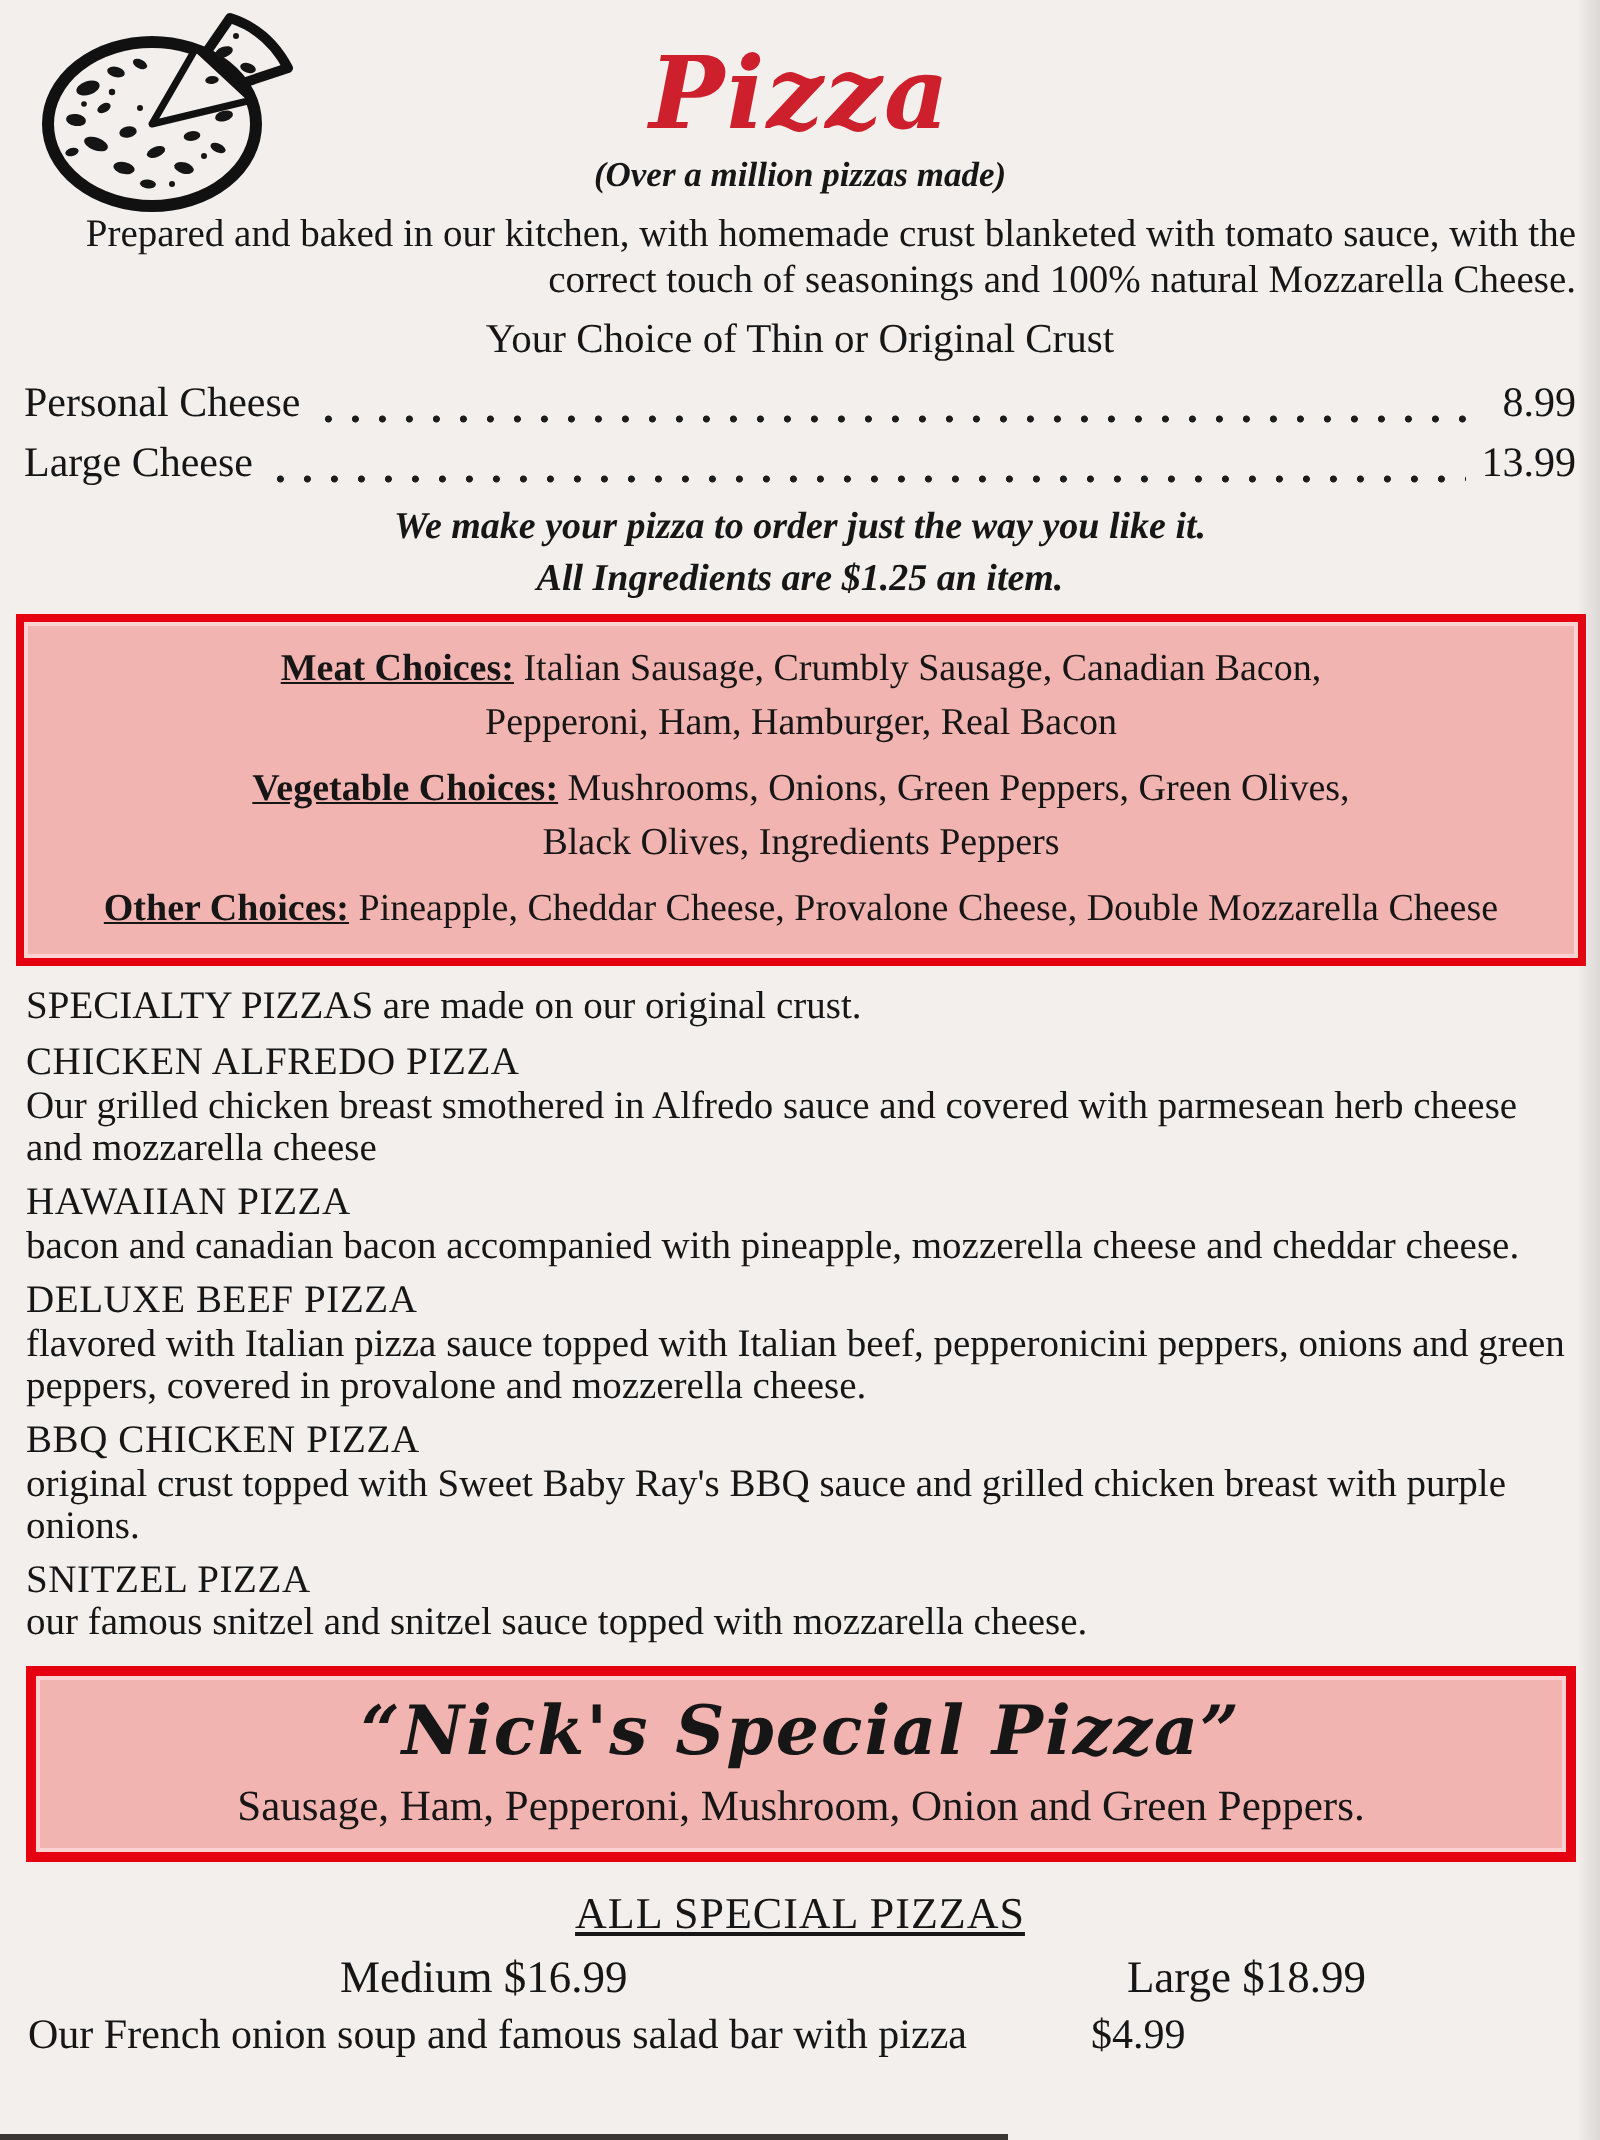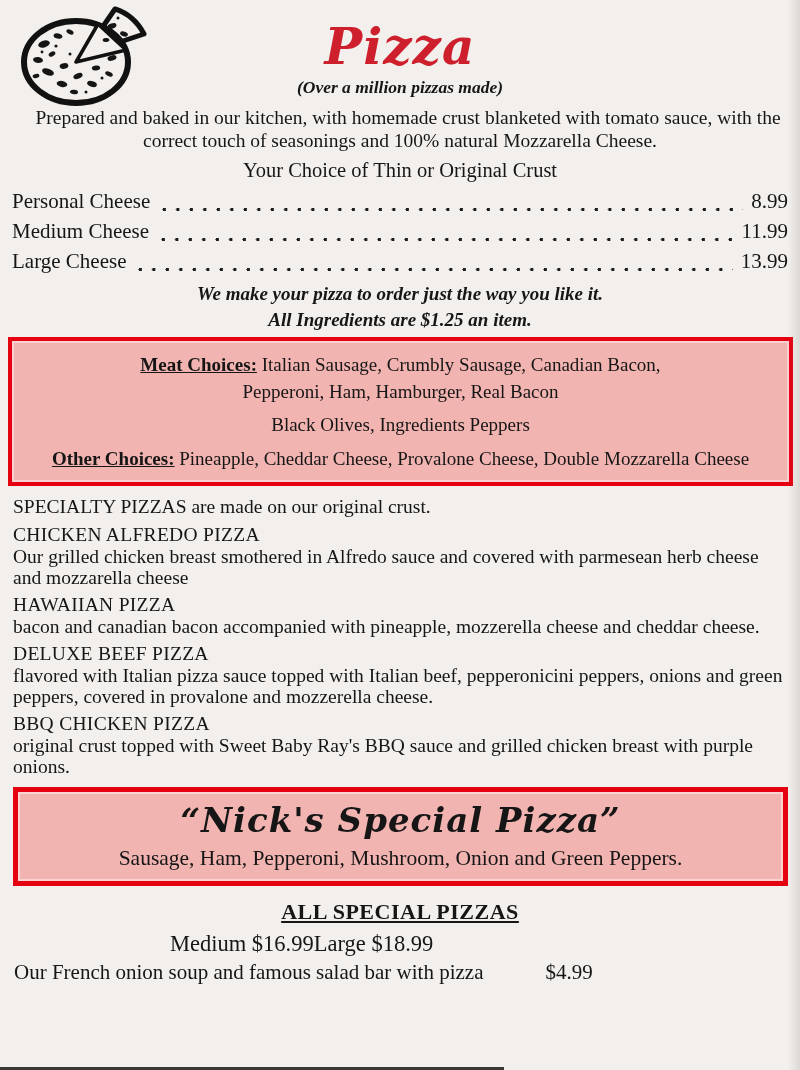--- a/index.html
+++ b/index.html
@@ -23,21 +23,21 @@
   
   .header{position:relative;padding-top:22px;text-align:center;}
   .logo{position:absolute;left:12px;top:4px;width:152px;height:104px;}
   .title{
     font-family:"DejaVu Serif", serif;
     font-style:italic;font-weight:bold;
     font-size:50px;line-height:1;
     color:#ce1f2d;letter-spacing:1px;
   }
   .subtitle{margin-top:5px;font-size:17.5px;font-weight:bold;font-style:italic;}
-  .intro{margin:8px 12px 0 12px;font-size:19.5px;line-height:1.18;text-align:center;text-indent:16px;}
+  .intro{margin:8px 12px 0 12px;font-size:19.5px;line-height:1.18;text-align:right;text-indent:16px;}
   .crust-note{margin-top:7px;font-size:20.5px;}
   
   .price-list{margin:7px 12px 0 12px;}
   .price-row{display:flex;align-items:baseline;height:30px;font-size:21px;font-family:Liberation Serif, serif;}
   .leader{
     flex:1;align-self:flex-end;height:7px;margin:0 8px 6px 12px;
     background-image:radial-gradient(circle at 2.2px 3.5px, #1c1c1c 1.55px, transparent 1.95px);
     background-size:13.5px 7px;background-repeat:repeat-x;
   }
   .order-notes{margin-top:2px;text-align:center;font-size:19px;font-weight:bold;font-style:italic;line-height:1.37;}
@@ -61,22 +61,22 @@
   .specialty-desc{font-size:19.5px;line-height:1.08;}
   
   .nicks-box{margin:10px 12px 0 13px;border-width:5px;padding:7px 10px 10px;}
   .nicks-title{
     font-family:"DejaVu Serif", serif;
     font-style:italic;font-weight:bold;
     font-size:34px;line-height:1.28;letter-spacing:1px;
   }
   .nicks-toppings{margin-top:3px;font-size:21.5px;}
   
-  .all-special-heading{margin-top:13px;text-align:center;font-size:22px;font-weight:bold;text-decoration:underline;letter-spacing:0.5px;}
-  .special-sizes{display:flex;justify-content:flex-start;margin-top:6px;padding:0 117px 0 170px;font-size:22.5px;}
+  .all-special-heading{margin-top:13px;text-align:center;font-size:22px;font-weight:normal;text-decoration:underline;letter-spacing:0.5px;}
+  .special-sizes{display:flex;justify-content:space-between;margin-top:6px;padding:0 117px 0 170px;font-size:22.5px;}
   .extras-row{display:flex;align-items:baseline;margin-top:3px;padding-left:14px;font-size:21px;}
   .extras-price{margin-left:62px;}
 </style>
 </head>
 <body>
 
 <div class="page" style="background-color: rgb(242, 239, 236);">
 
   <div class="header">
     <svg class="logo" viewBox="0 0 152 104" aria-hidden="true">
@@ -121,45 +121,44 @@
     <div class="crust-note">Your Choice of Thin or Original Crust</div>
   </div>
 
   <div class="price-list">
     <div class="price-row">
       <span>Personal Cheese</span>
       <span class="leader"></span>
       <span>8.99</span>
     </div>
     <div class="price-row">
-      <span>Medium Cheese</span>
-      <span class="leader"></span>
-      <span>11.99</span>
-    </div>
-    <div class="price-row">
       <span>Large Cheese</span>
       <span class="leader"></span>
       <span>13.99</span>
     </div>
   </div>
 
   <div class="order-notes">
     <div>We make your pizza to order just the way you like it.</div>
     <div>All Ingredients are $1.25 an item.</div>
   </div>
 
   <div class="red-box choices-box" style="border-color: rgb(230, 1, 17); background-color: rgb(242, 180, 177);">
     <div class="choices-group">
       <div>
         <span class="choices-label">Meat Choices:</span>
         <span>Italian Sausage, Crumbly Sausage, Canadian Bacon,</span>
       </div>
       <div>Pepperoni, Ham, Hamburger, Real Bacon</div>
     </div>
     <div class="choices-group">
+      <div>
+        <span class="choices-label">Vegetable Choices:</span>
+        <span>Mushrooms, Onions, Green Peppers, Green Olives,</span>
+      </div>
       <div>Black Olives, Ingredients Peppers</div>
     </div>
     <div class="choices-group">
       <div>
         <span class="choices-label">Other Choices:</span>
         <span>Pineapple, Cheddar Cheese, Provalone Cheese, Double Mozzarella Cheese</span>
       </div>
     </div>
   </div>
 
@@ -175,20 +174,24 @@
       <div class="specialty-desc">bacon and canadian bacon accompanied with pineapple, mozzerella cheese and cheddar cheese.</div>
     </div>
     <div class="specialty-item">
       <div class="specialty-name">DELUXE BEEF PIZZA</div>
       <div class="specialty-desc">flavored with Italian pizza sauce topped with Italian beef, pepperonicini peppers, onions and green peppers, covered in provalone and mozzerella cheese.</div>
     </div>
     <div class="specialty-item">
       <div class="specialty-name">BBQ CHICKEN PIZZA</div>
       <div class="specialty-desc">original crust topped with Sweet Baby Ray's BBQ sauce and grilled chicken breast with purple onions.</div>
     </div>
+    <div class="specialty-item">
+      <div class="specialty-name">SNITZEL PIZZA</div>
+      <div class="specialty-desc">our famous snitzel and snitzel sauce topped with mozzarella cheese.</div>
+    </div>
   </div>
 
   <div class="red-box nicks-box" style="border-color: rgb(230, 1, 17); background-color: rgb(242, 180, 177);">
     <div class="nicks-title">“Nick's Special Pizza”</div>
     <div class="nicks-toppings">Sausage, Ham, Pepperoni, Mushroom, Onion and Green Peppers.</div>
   </div>
 
   <div class="all-special-heading">ALL SPECIAL PIZZAS</div>
   <div class="special-sizes">
     <span>Medium $16.99</span>

